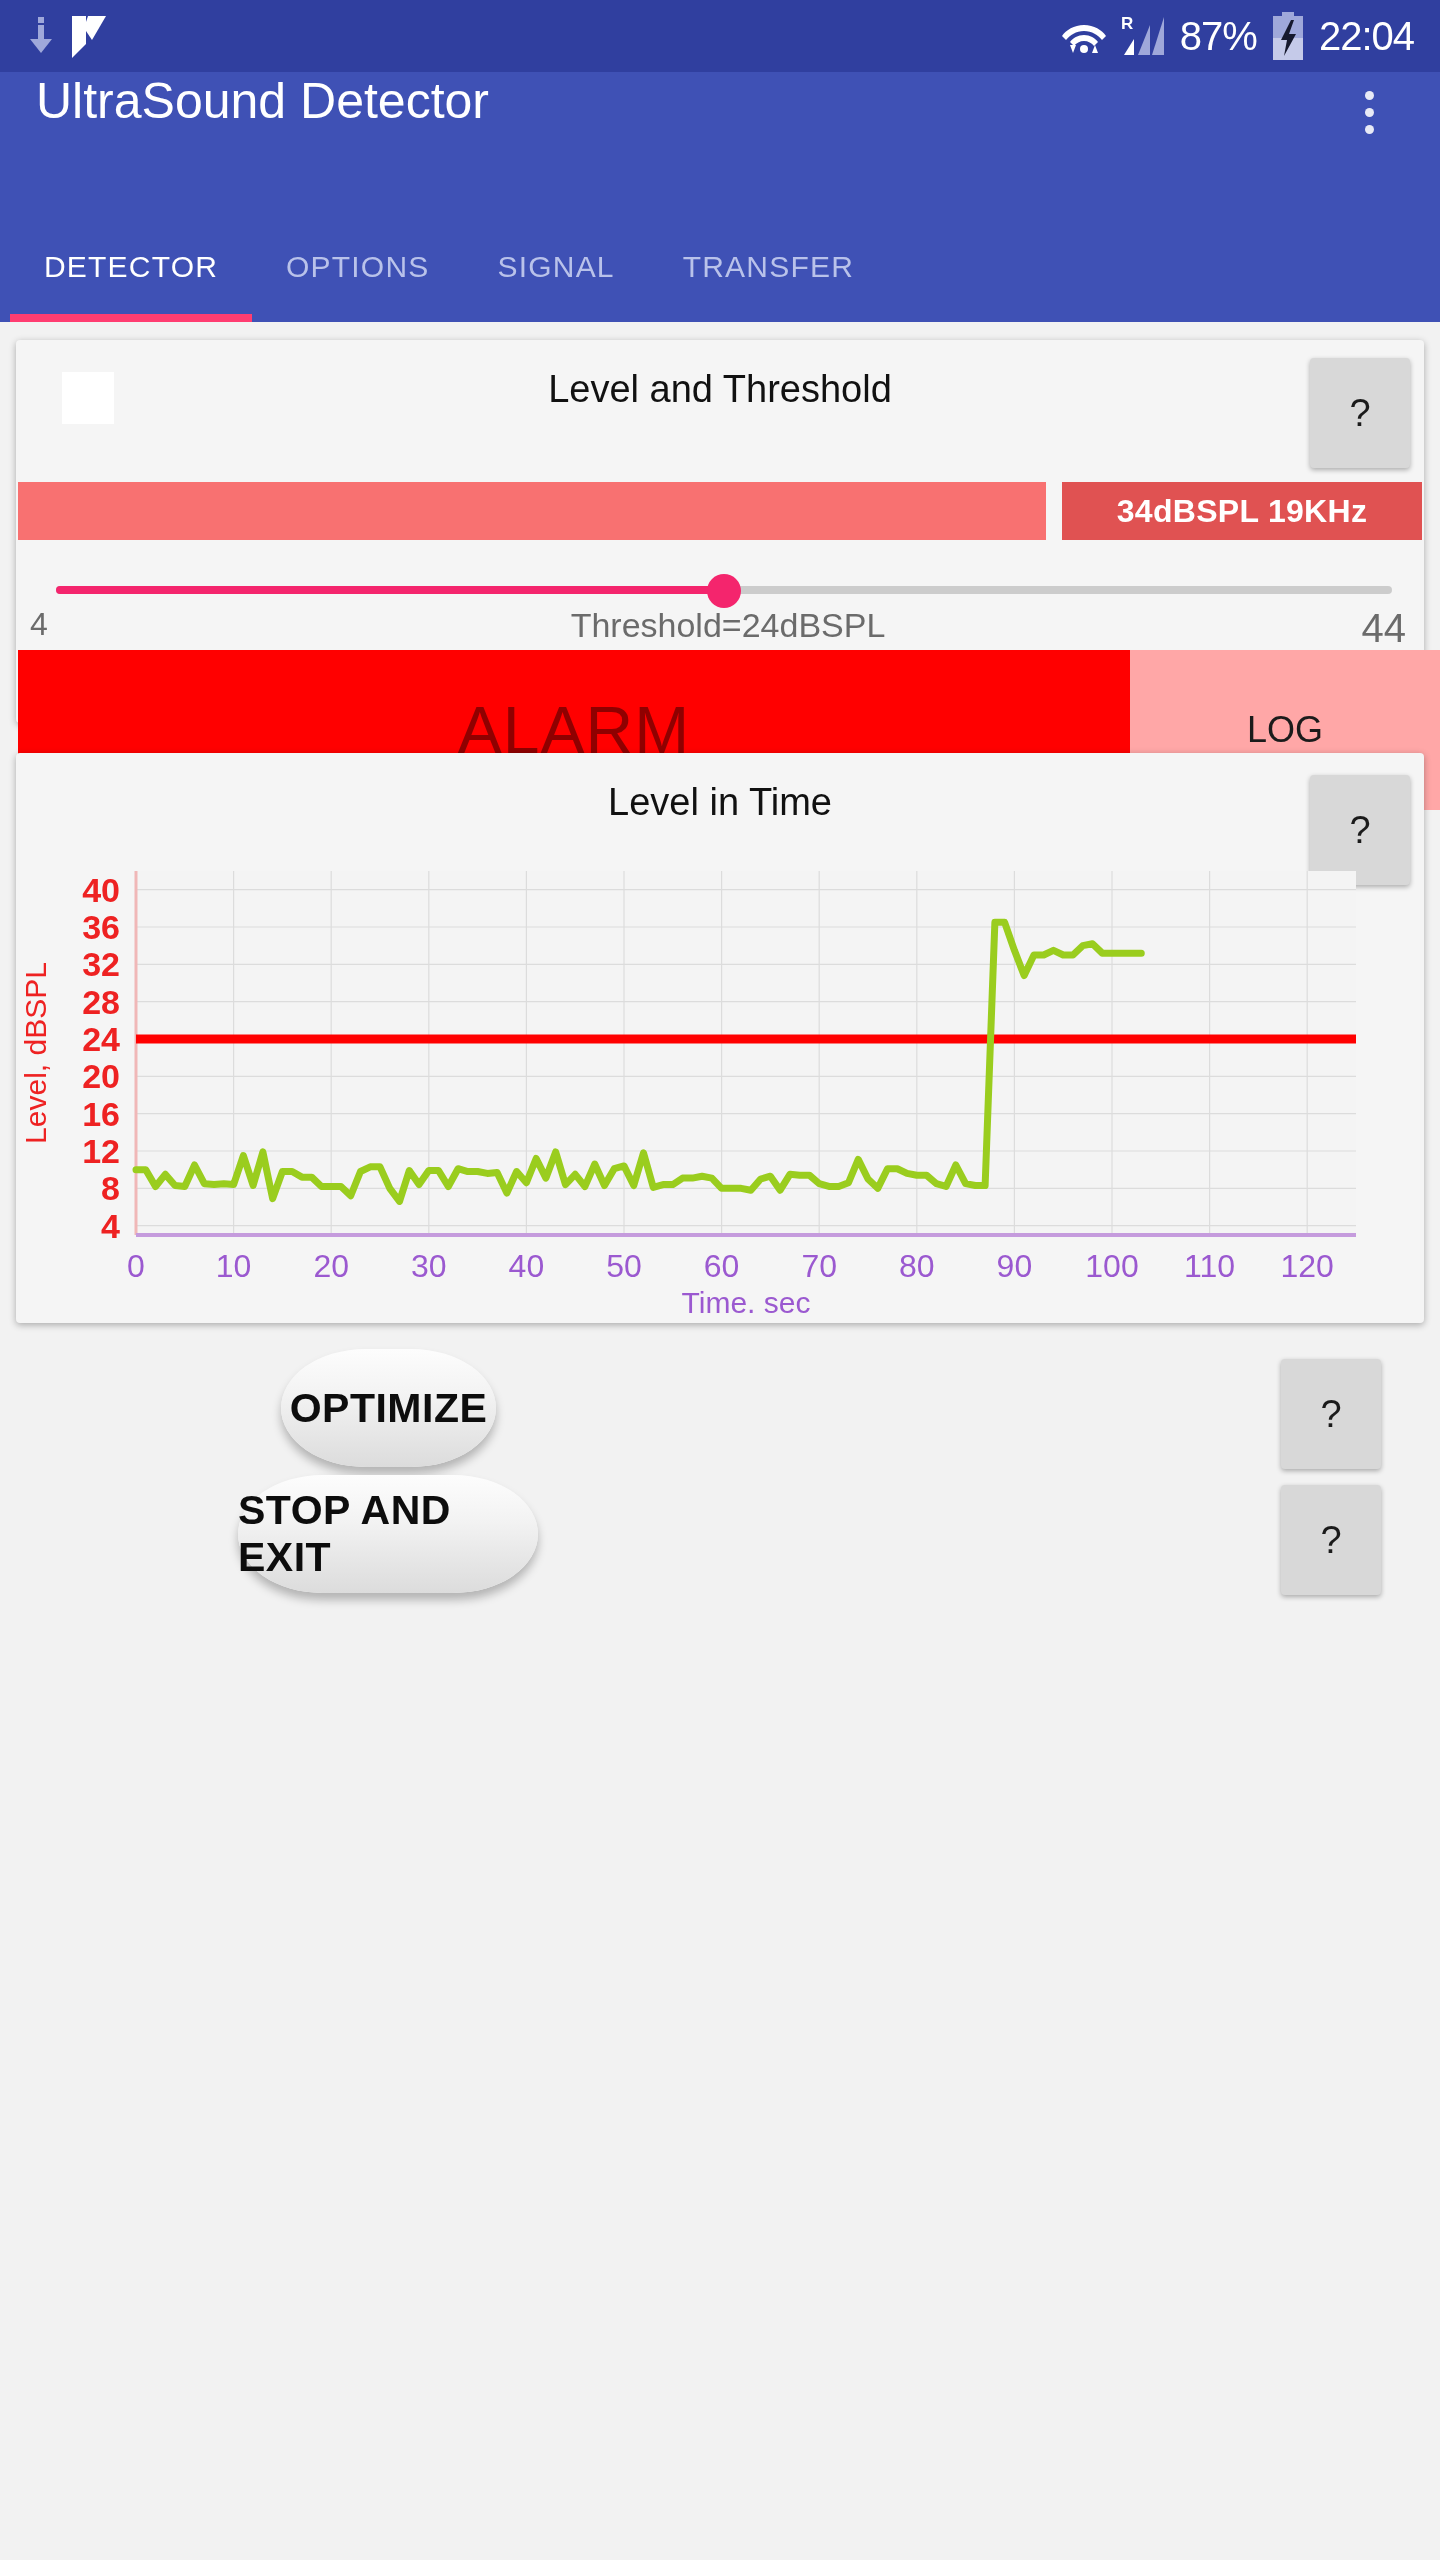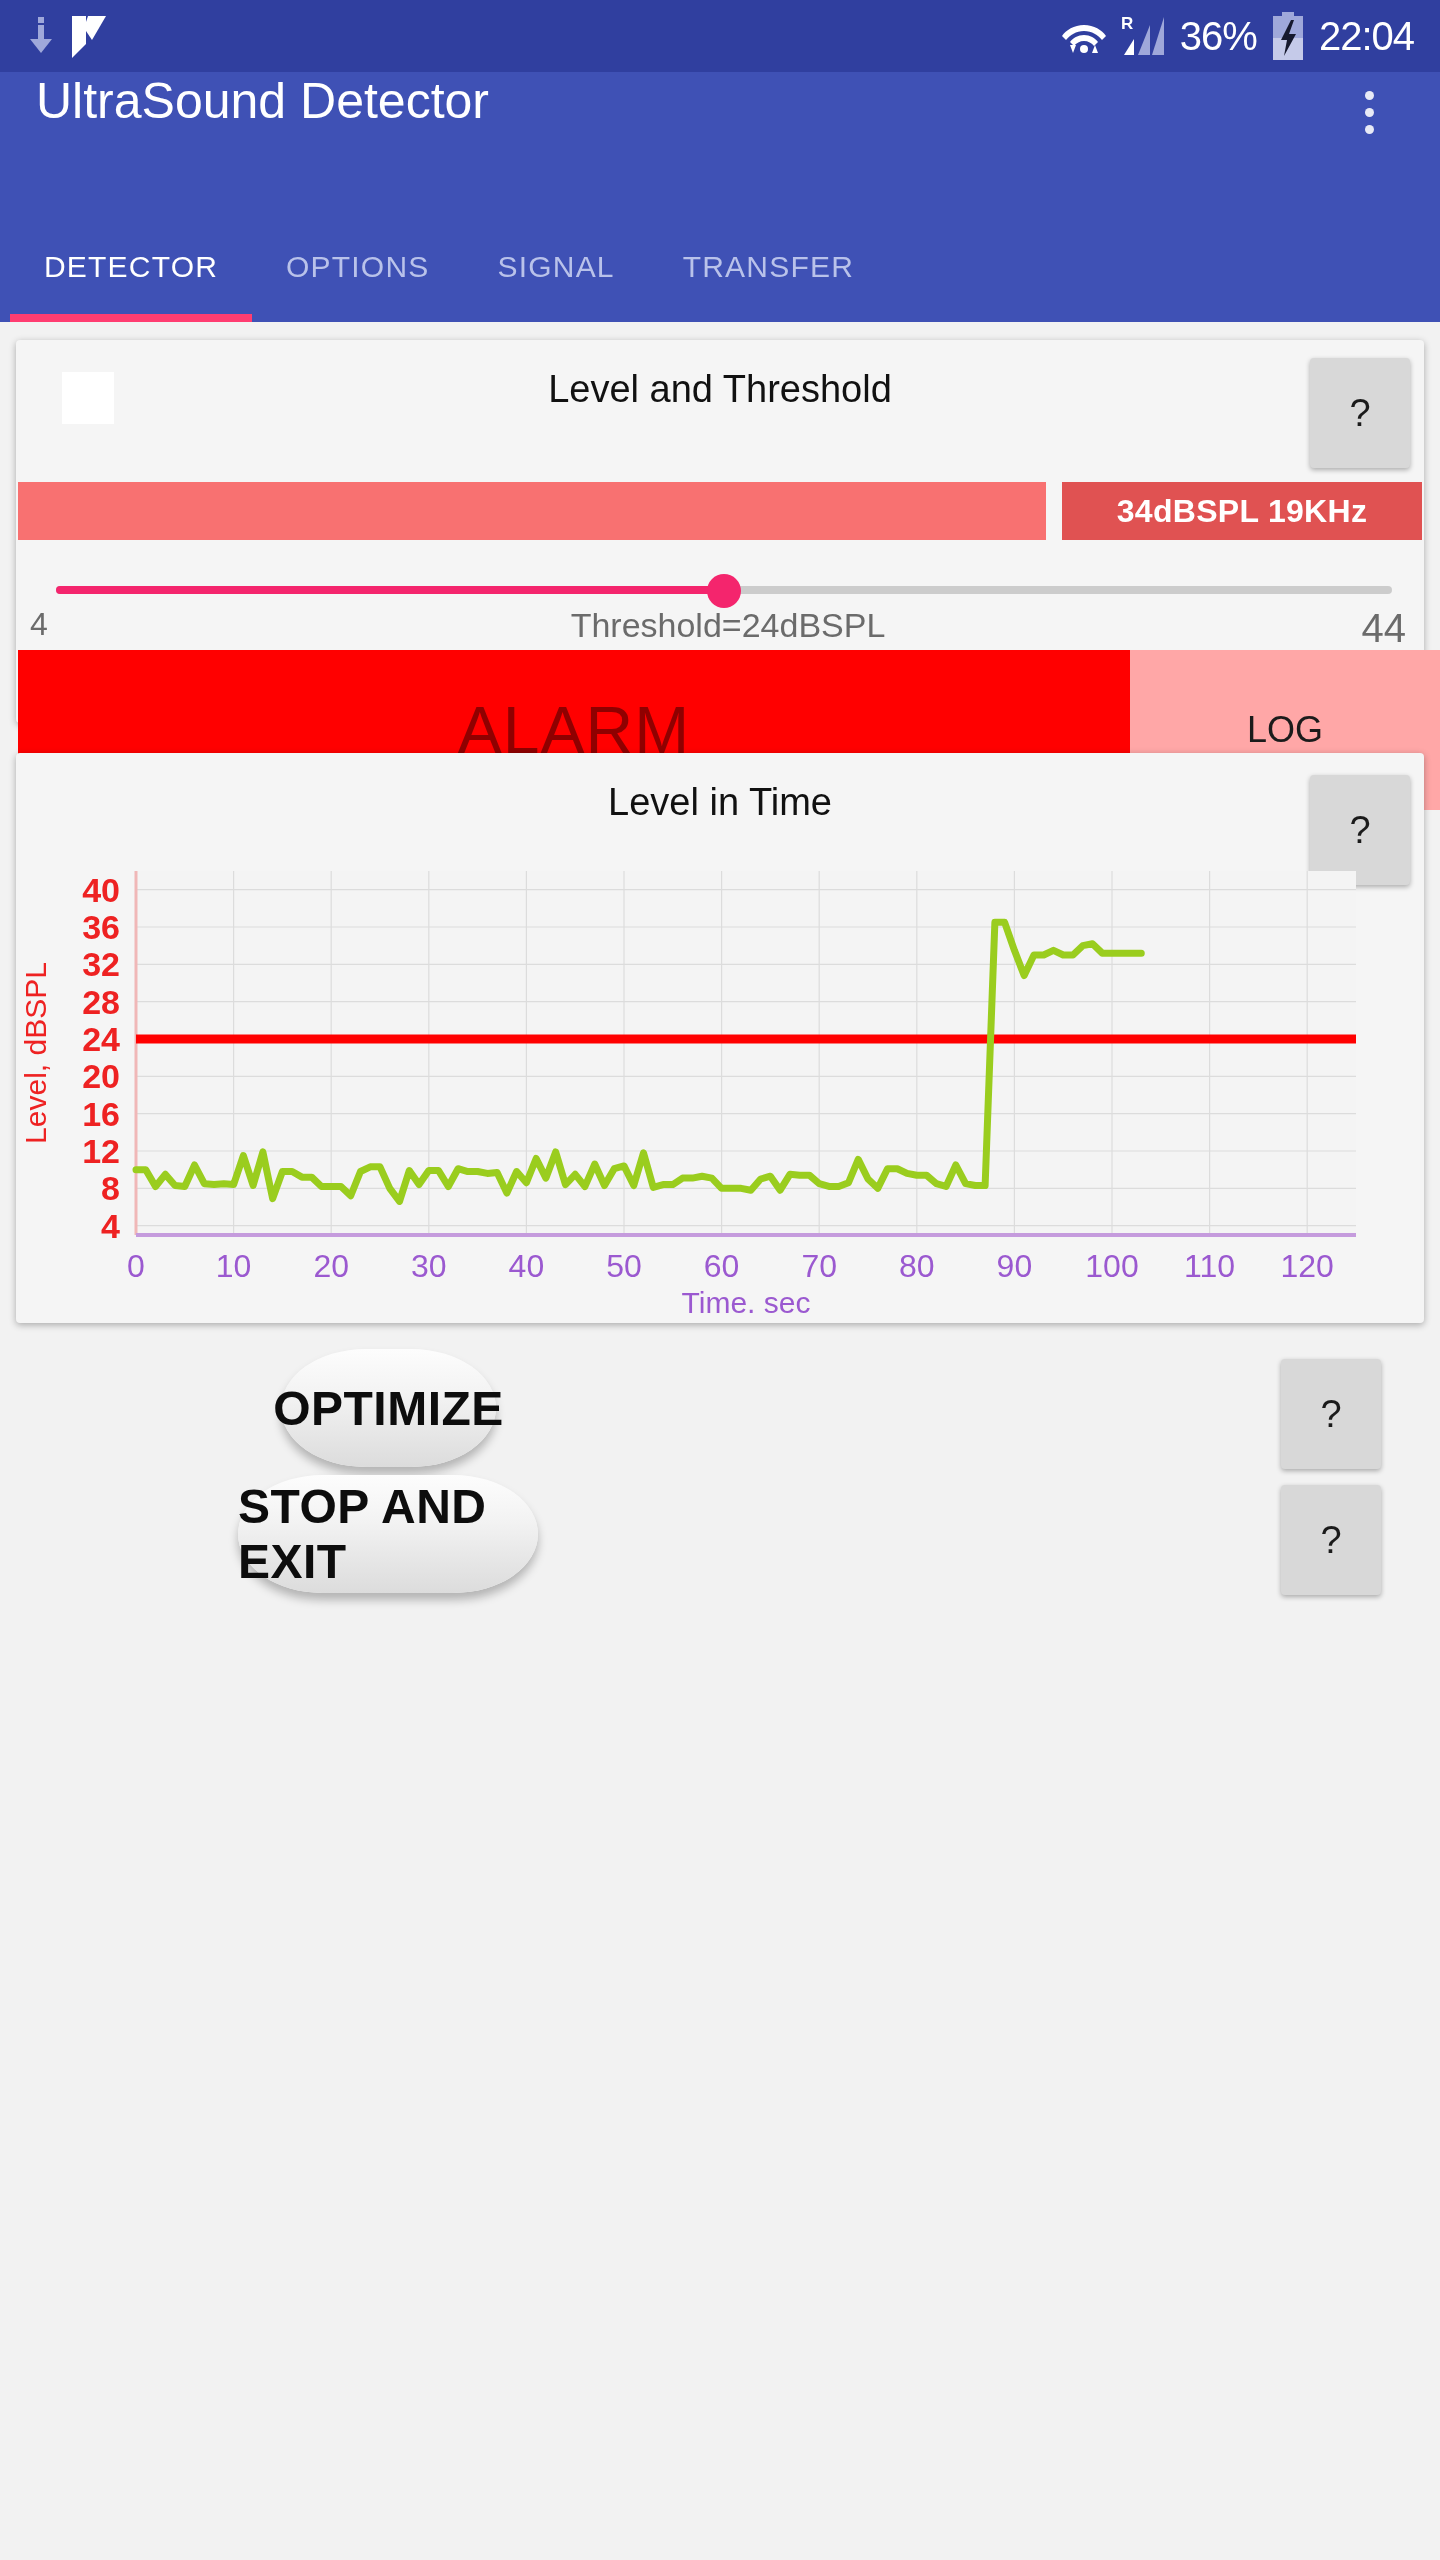--- a/index.html
+++ b/index.html
@@ -157,21 +157,21 @@
   #chart-svg { position:absolute; left:0; top:110px; width:100%; height:450px; }
 
   
   #bottom-area { position:relative; height:330px; margin-top:8px; }
   .pill-btn {
     position:absolute;
     background:linear-gradient(180deg,#fdfdfd 0%,#f3f3f3 38%,#dcdcdc 100%);
     border-radius:100px / 70px;
     box-shadow:0 7px 10px rgba(0,0,0,.26);
     display:flex; align-items:center; justify-content:center;
-    font-size:48px; font-weight:700; color:#0d0d0d;
+    font-size:41px; font-weight:700; color:#0d0d0d;
     letter-spacing:.5px;
   }
   #btn-optimize { left:265px; top:4px; width:215px; height:118px; }
   #btn-stop     { left:222px; top:130px; width:300px; height:118px; }
   #help-optimize { left:1265px; top:14px; position:absolute; }
   #help-stop     { left:1265px; top:140px; position:absolute; }
 </style>
 </head>
 <body>
 
@@ -194,21 +194,21 @@
       <circle cx="22" cy="32" r="4" fill="#ffffff"></circle>
       <polygon points="8,28 14,28 11,36" fill="#ffffff"></polygon>
       <polygon points="30,36 36,36 33,28" fill="#ffffff"></polygon>
     </svg>
     <svg class="sb-ico" width="46" height="46" viewBox="0 0 46 46">
       <text x="1" y="16" font-family="Liberation Sans, sans-serif" font-size="17" font-weight="700" fill="#ffffff">R</text>
       <polygon points="4,42 14,42 14,26 4,42" fill="#ffffff"></polygon>
       <polygon points="18,42 30,42 30,12 18,42" fill="#9fa8da"></polygon>
       <polygon points="32,42 44,42 44,4 32,42" fill="#9fa8da"></polygon>
     </svg>
-    <span id="battery-pct">36%</span>
+    <span id="battery-pct">87%</span>
     <svg class="sb-ico" width="34" height="48" viewBox="0 0 34 48">
       <rect x="11" y="0" width="12" height="5" fill="#9fa8da"></rect>
       <rect x="2" y="4" width="30" height="44" fill="#9fa8da"></rect>
       <rect x="2" y="26" width="30" height="22" fill="#c5cae9"></rect>
       <polygon points="20,8 10,28 16,28 13,44 25,22 18,22 23,8" fill="#16192e"></polygon>
     </svg>
     <span id="status-clock">22:04</span>
   </div>
 </div>
 

